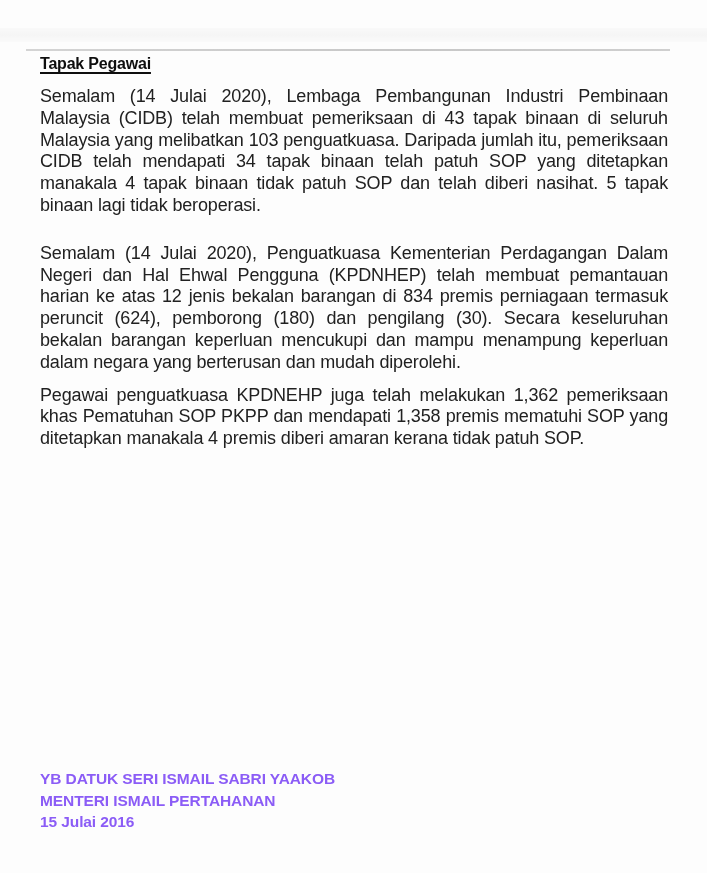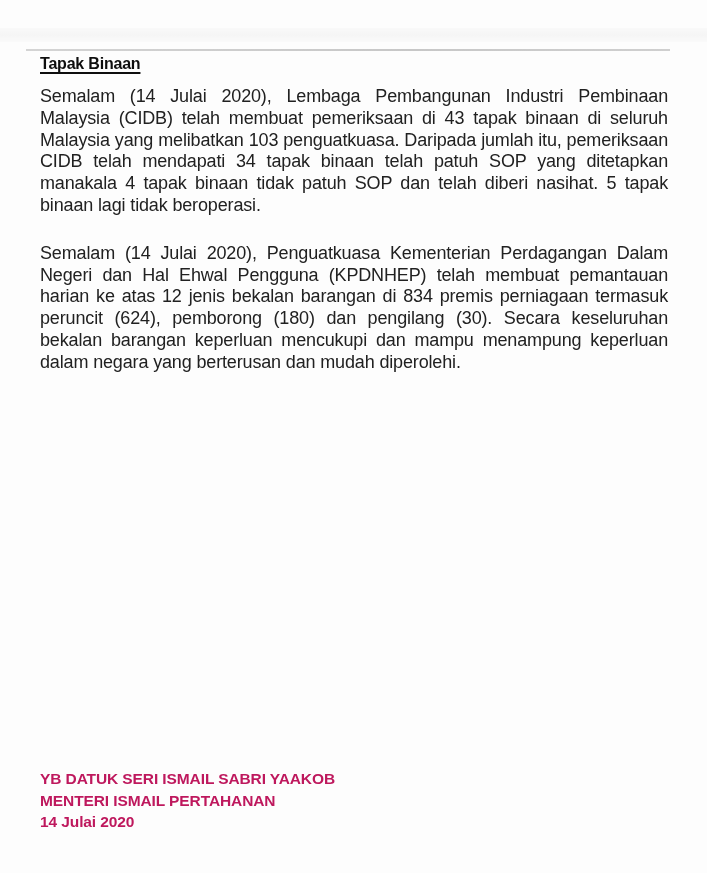--- a/index.html
+++ b/index.html
@@ -62,43 +62,44 @@
     margin-top: 26px;
   }
   .signature {
     position: absolute;
     left: 40px;
     top: 768px;
     font-size: 15.5px;
     font-weight: 700;
     line-height: 21.5px;
     letter-spacing: -0.1px;
-    color: #be185d;
+    color: #8b5cf6;
   }
 </style>
 </head>
 <body>
 
 <div class="page">
 
   <div class="scan-band"></div>
   <div class="top-divider"></div>
 
   <main class="content">
 
     <section>
-      <h2 class="section-heading">Tapak Binaan</h2>
+      <h2 class="section-heading">Tapak Pegawai</h2>
       <p class="body-par">Semalam (14 Julai 2020), Lembaga Pembangunan Industri Pembinaan Malaysia (CIDB) telah membuat pemeriksaan di 43 tapak binaan di seluruh Malaysia yang melibatkan 103 penguatkuasa. Daripada jumlah itu, pemeriksaan CIDB telah mendapati 34 tapak binaan telah patuh SOP yang ditetapkan manakala 4 tapak binaan tidak patuh SOP dan telah diberi nasihat. 5 tapak binaan lagi tidak beroperasi.</p>
     </section>
 
     <section class="section-second">
       <p class="body-par">Semalam (14 Julai 2020), Penguatkuasa Kementerian Perdagangan Dalam Negeri dan Hal Ehwal Pengguna (KPDNHEP) telah membuat pemantauan harian ke atas 12 jenis bekalan barangan di 834 premis perniagaan termasuk peruncit (624), pemborong (180) dan pengilang (30). Secara keseluruhan bekalan barangan keperluan mencukupi dan mampu menampung keperluan dalam negara yang berterusan dan mudah diperolehi.</p>
+      <p class="body-par">Pegawai penguatkuasa KPDNEHP juga telah melakukan 1,362 pemeriksaan khas Pematuhan SOP PKPP dan mendapati 1,358 premis mematuhi SOP yang ditetapkan manakala 4 premis diberi amaran kerana tidak patuh SOP.</p>
     </section>
 
   </main>
 
   <footer class="signature">
     <div>YB DATUK SERI ISMAIL SABRI YAAKOB</div>
     <div>MENTERI ISMAIL PERTAHANAN</div>
-    <div>14 Julai 2020</div>
+    <div>15 Julai 2016</div>
   </footer>
 
 </div>
 
 </body></html>

